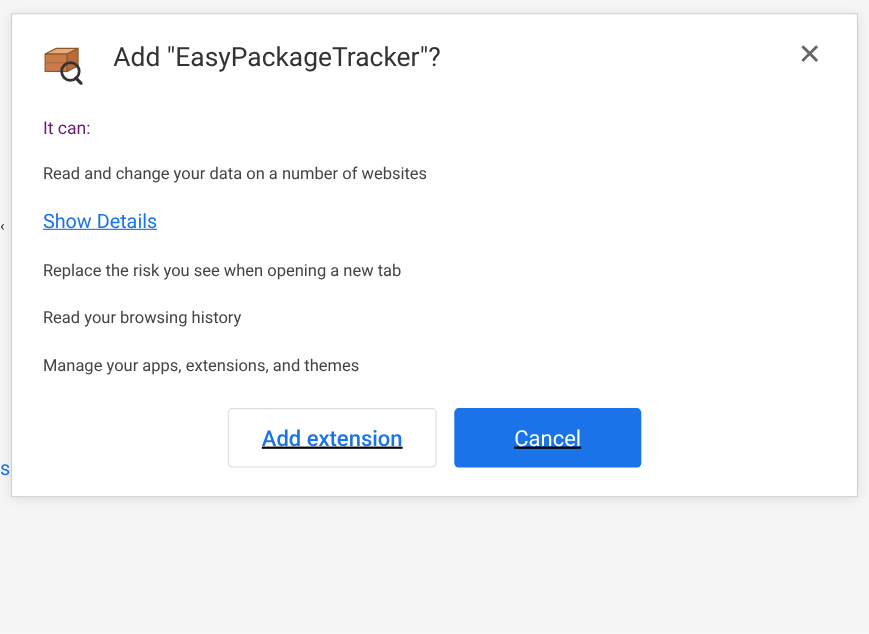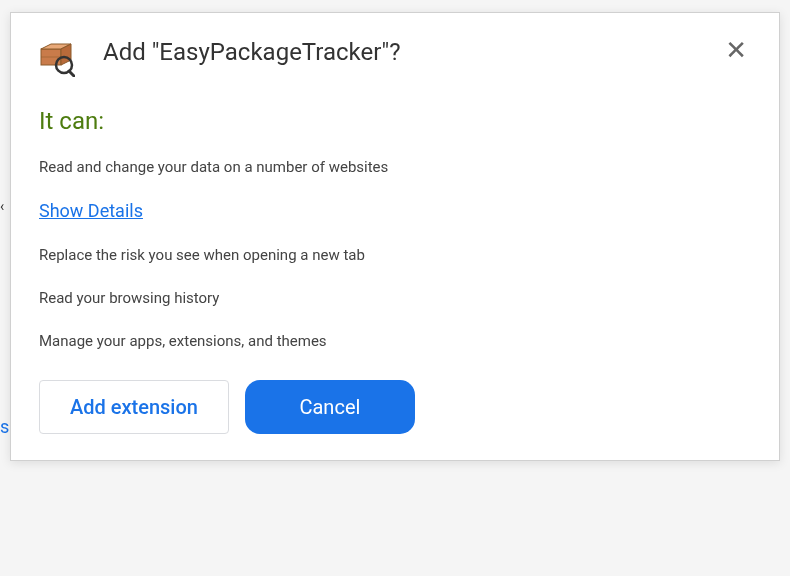--- a/index.html
+++ b/index.html
@@ -83,22 +83,22 @@
     .close-btn {
       font-size: 26px;
       color: #666;
       cursor: pointer;
       line-height: 1;
       padding: 0 4px;
       font-weight: 300;
     }
     
     .permissions-intro {
-      font-size: 24px;
-      color: #4d7c0f;
+      font-size: 16px;
+      color: #701a75;
       margin-bottom: 22px;
     }
     
     .permission-item {
       font-size: 15px;
       color: #444;
       margin-bottom: 22px;
       line-height: 1.4;
     }
     
@@ -106,23 +106,24 @@
       font-size: 18px;
       color: #1a73e8;
       cursor: pointer;
       margin-bottom: 24px;
       display: inline-block;
       text-decoration: underline;
     }
     
     .dialog-actions {
       display: flex;
-      justify-content: flex-start;
+      justify-content: center;
       gap: 16px;
       margin-top: 28px;
+      text-decoration: underline;
     }
     
     .btn {
       padding: 14px 30px;
       font-size: 20px;
       border-radius: 4px;
       cursor: pointer;
       font-family: inherit;
       border: none;
     }
@@ -132,21 +133,20 @@
       color: #1a73e8;
       border: 1px solid #dadce0;
       font-weight: 500;
     }
     
     .btn-secondary {
       background: #1a73e8;
       color: #fff;
       font-weight: 400;
       min-width: 170px;
-      border-radius: 15px;
     }
     
     .left-edge-text {
       position: absolute;
       left: 0;
       top: 416px;
       font-size: 18px;
       color: #1a73e8;
       z-index: 0;
     }

